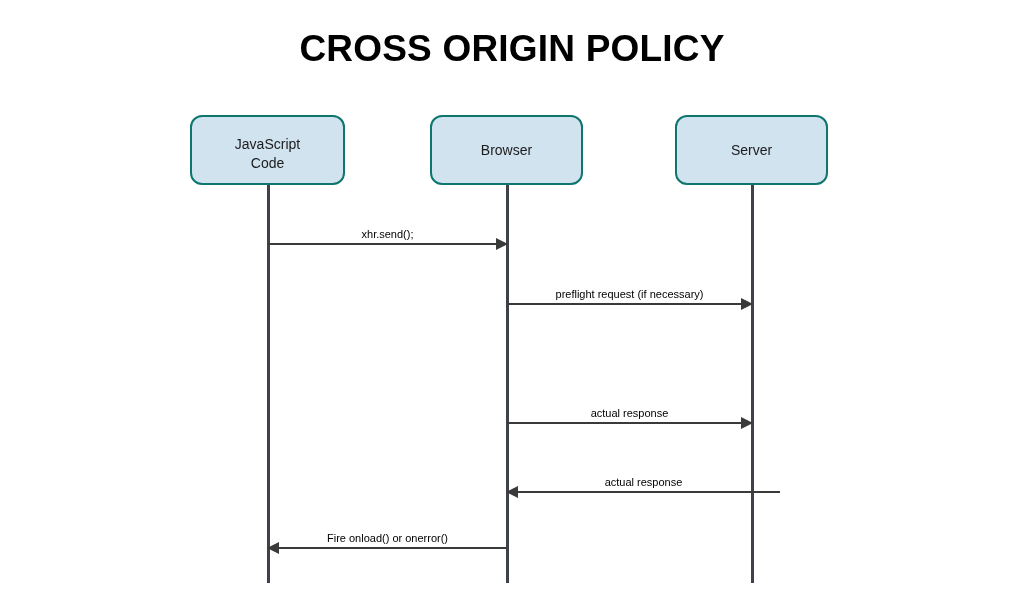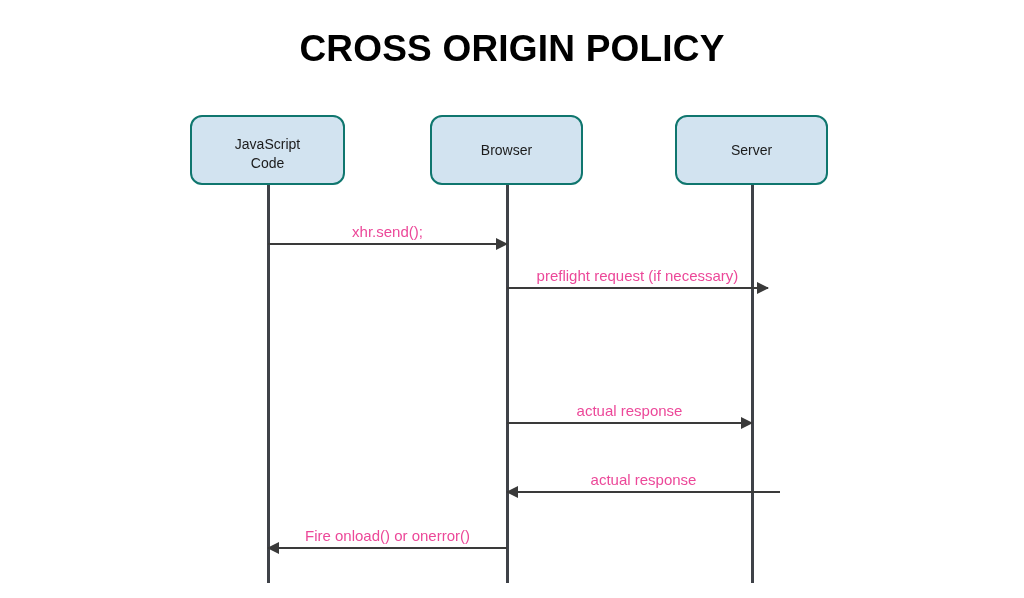--- a/index.html
+++ b/index.html
@@ -79,22 +79,22 @@
     height: 2px;
     background: #3a3a3a;
   }
   .message-label {
     position: absolute;
     left: 0;
     right: 0;
     bottom: 5px;
     text-align: center;
     font-family: "Liberation Sans", sans-serif;
-    font-size: 15px;
-    color: #ec4899;
+    font-size: 11px;
+    color: #000000;
     white-space: nowrap;
     margin-top: 16px;
   }
   .arrow-head {
     position: absolute;
     bottom: -5px;
     width: 0;
     height: 0;
     border-top: 6px solid transparent;
     border-bottom: 6px solid transparent;
@@ -123,21 +123,21 @@
       <span>Browser</span>
     </div>
     <div class="participant-box" style="left: 675px; top: 115px; width: 153px; height: 70px; text-align: right;">
       <span>Server</span>
     </div>
     <div class="message" style="left: 268px; width: 239px; top: 211px;">
       <div class="message-line"></div>
       <div class="arrow-head right"></div>
       <div class="message-label">xhr.send();</div>
     </div>
-    <div class="message" style="left: 507px; width: 245px; top: 255px; padding-left: 16px;">
+    <div class="message" style="left: 507px; width: 245px; top: 271px;">
       <div class="message-line"></div>
       <div class="arrow-head right"></div>
       <div class="message-label">preflight request (if necessary)</div>
     </div>
     <div class="message" style="left: 507px; width: 245px; top: 390px;">
       <div class="message-line"></div>
       <div class="arrow-head right"></div>
       <div class="message-label">actual response</div>
     </div>
     <div class="message" style="left: 507px; width: 245px; top: 459px; padding-left: 28px;">

